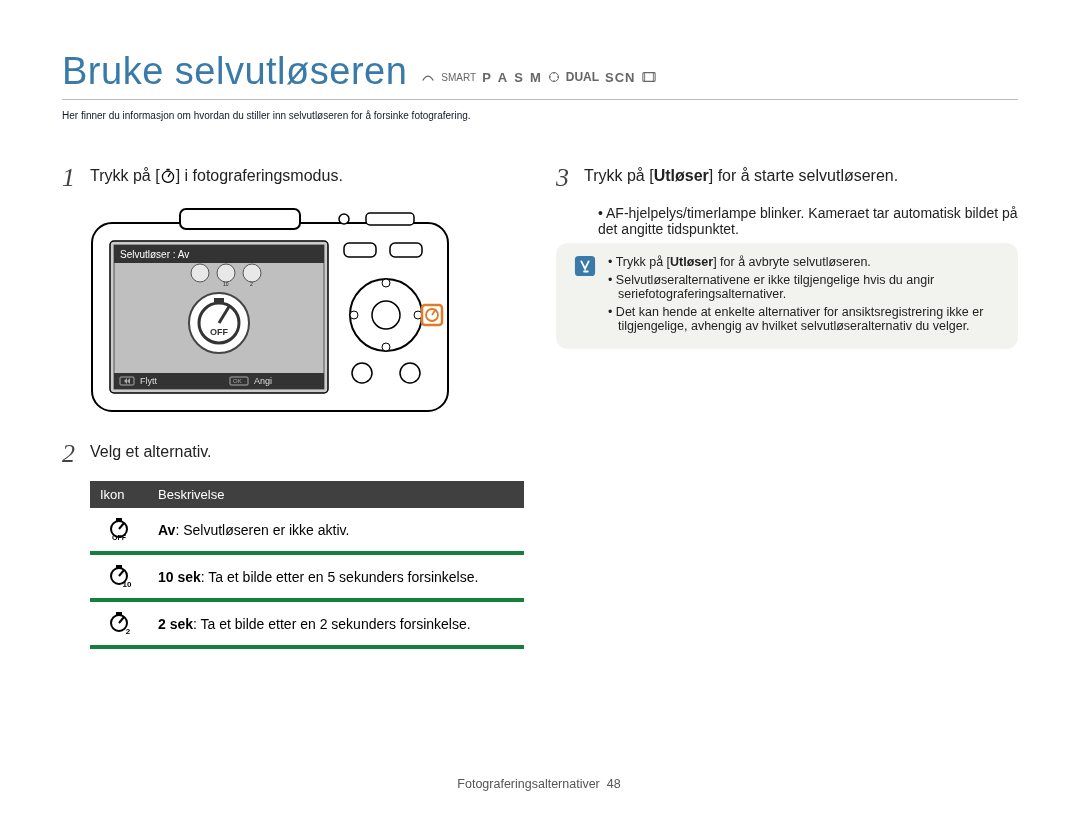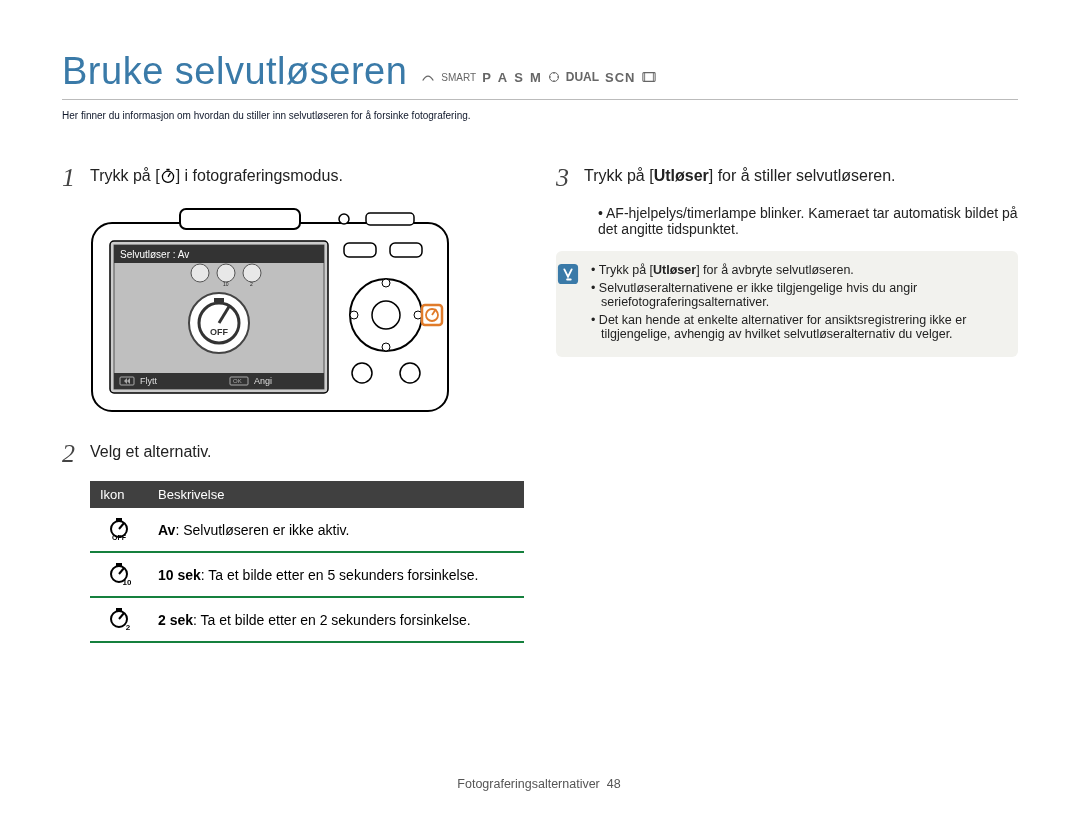--- a/index.html
+++ b/index.html
@@ -11,31 +11,31 @@
   .modes .m { font-weight: 600; }
   .modes svg { vertical-align: middle; }
   .intro { font-size: 10px; color: #0f172a; margin-bottom: 44px; }
   .cols { display: flex; gap: 32px; }
   .col { flex: 1; }
   .step { display: flex; align-items: flex-start; gap: 10px; margin-bottom: 14px; }
   .step-num { font-family: Georgia, 'Times New Roman', serif; font-style: italic; font-size: 26px; color: #444; line-height: 1; width: 18px; }
   .step-text { font-size: 16px; color: #222; line-height: 1.35; }
   .step-text b { font-weight: 700; }
   .camera-fig { margin: 6px 0 22px 28px; }
-  .sub-bullet { font-size: 14px; color: #222; margin-left: 42px; margin-bottom: 14px; }
+  .sub-bullet { font-size: 14px; color: #222; margin-left: 42px; margin-bottom: 6px; }
   .sub-bullet::before { content: "• "; }
-  .infobox { display: flex; gap: 10px; background: #f2f2ee; border-radius: 6px; padding: 12px 1px; margin-left: 0; }
+  .infobox { display: flex; gap: 10px; background: #f2f2ee; border-radius: 12px; padding: 12px 18px; margin-left: 0; }
   .info-icon { flex: 0 0 24px; }
   .info-list { font-size: 12.5px; color: #222; list-style: none; }
   .info-list li { padding-left: 10px; text-indent: -10px; margin-bottom: 4px; }
   .info-list li::before { content: "• "; }
   table.opt { width: 100%; border-collapse: collapse; margin-left: 28px; width: calc(100% - 28px); }
   table.opt th { background: #404040; color: #fff; font-weight: 400; font-size: 13px; text-align: left; padding: 6px 10px; }
   table.opt th:first-child { width: 58px; }
-  table.opt td { border-bottom: 2px solid #15803d; padding: 8px 10px; font-size: 14px; vertical-align: middle; }
+  table.opt td { border-bottom: 4px solid #15803d; padding: 8px 10px; font-size: 14px; vertical-align: middle; }
   table.opt td.icon-cell { text-align: center; }
   .td-desc b { font-weight: 700; }
   .footer { position: absolute; bottom: 24px; left: 0; right: 2px; text-align: center; font-size: 12.5px; color: #555; }
   .timer-inline { display: inline-block; vertical-align: -3px; }
 </style>
 </head>
 <body>
 
 <div class="page">
 
@@ -186,21 +186,21 @@
         </tbody>
       </table>
 
     </div>
 
     <div class="col">
 
       <div class="step">
         <div class="step-num">3</div>
         <div class="step-text">
-          <span>Trykk på [</span><b>Utløser</b><span>] for å stiller selvutløseren.</span>
+          <span>Trykk på [</span><b>Utløser</b><span>] for å starte selvutløseren.</span>
         </div>
       </div>
 
       <div class="sub-bullet">AF-hjelpelys/timerlampe blinker. Kameraet tar automatisk bildet på det angitte tidspunktet.</div>
 
       <div class="infobox">
         <div class="info-icon">
           <svg width="22" height="22" viewBox="0 0 24 24">
               <rect x="1" y="1" width="22" height="22" rx="4" fill="#3a7aa8"></rect>
               <path d="M8 7 L12 15 L16 7 M11 18 h4" stroke="#fff" stroke-width="2" fill="none" stroke-linecap="round"></path>

